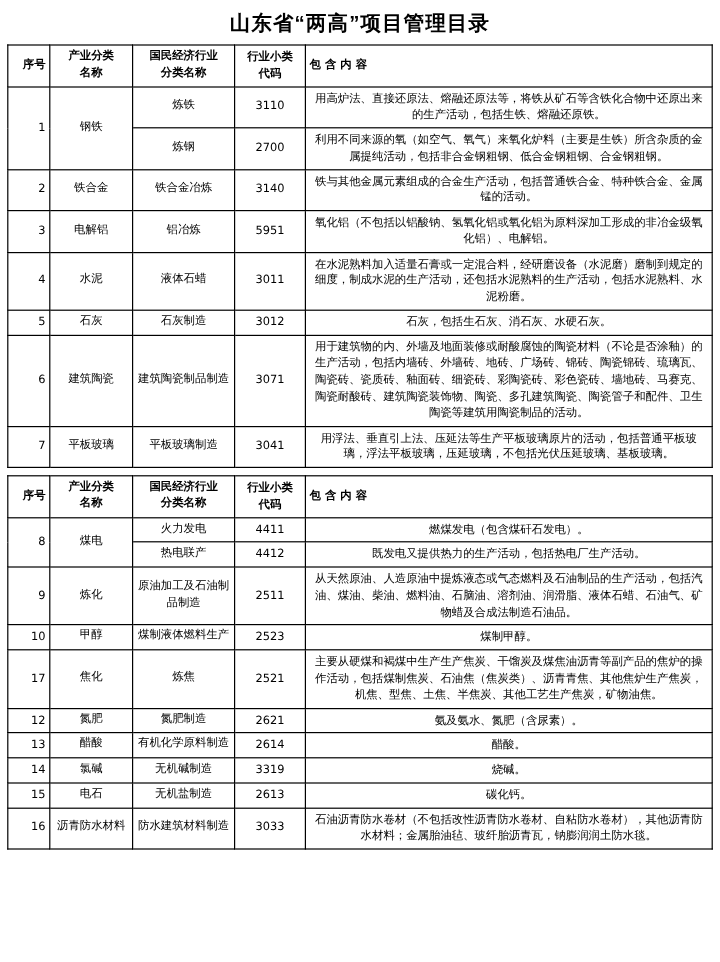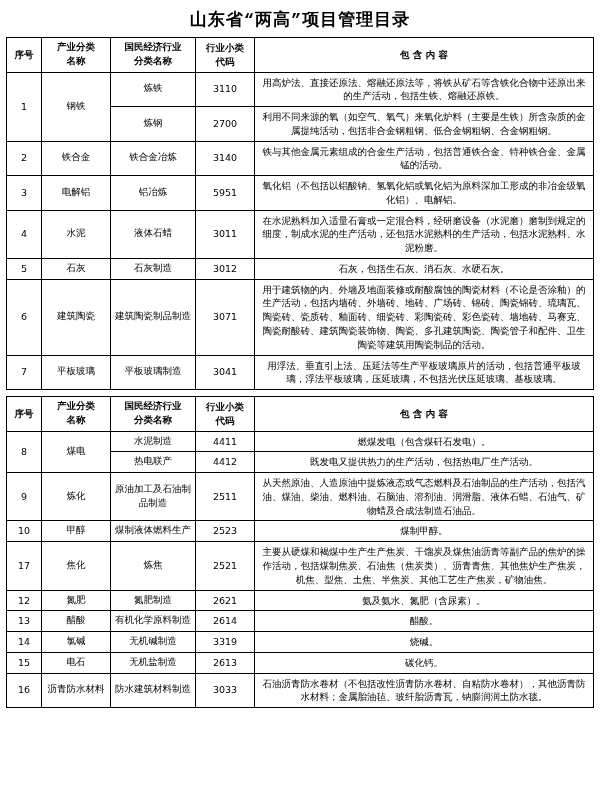--- a/index.html
+++ b/index.html
@@ -12,21 +12,21 @@
     font-family: "DejaVu Sans", "Liberation Sans", sans-serif;
     color: #000000;
   }
   .page {
     width: 600px;
     box-sizing: border-box;
     padding: 4px 6px 6px 6px;
   }
   .doc-title {
     text-align: center;
-    font-family: Liberation Mono, monospace;
+    font-family: Liberation Sans, sans-serif;
     font-weight: bold;
     font-size: 17px;
     letter-spacing: 1px;
     margin: 4px 0 6px 0;
   }
   table.catalog {
     width: 588px;
     border-collapse: collapse;
     table-layout: fixed;
   }
@@ -37,26 +37,26 @@
     padding: 3px 3px;
     vertical-align: middle;
     word-break: break-all;
   }
   thead th {
     text-align: center;
     font-weight: bold;
     font-size: 10px;
     padding: 4px 2px;
   }
-  .c-no    { width: 28px;  text-align: center; }
+  .c-no    { width: 28px;  text-align: right; }
   .c-cat   { width: 62px;  text-align: center; font-family: Liberation Serif, serif; }
   .c-ind   { width: 78px;  text-align: center; font-family: Liberation Serif, serif; }
   .c-code  { width: 52px;  text-align: center; }
   .c-desc  { text-align: center; }
-  .mid { text-align: center; }
+  .mid { text-align: left; }
 </style>
 </head>
 <body>
 
 <div class="page">
 
   <div class="doc-title">山东省“两高”项目管理目录</div>
 
   <table class="catalog">
     <thead>
@@ -151,21 +151,21 @@
           <div>行业小类</div>
           <div>代码</div>
         </th>
         <th class="c-desc mid">包 含 内 容</th>
       </tr>
     </thead>
     <tbody id="tbody2">
         <tr>
           <td class="c-no" rowspan="2">8</td>
           <td class="c-cat" rowspan="2">煤电</td>
-          <td class="c-ind">水泥制造</td>
+          <td class="c-ind">火力发电</td>
           <td class="c-code">4411</td>
           <td class="c-desc">燃煤发电（包含煤矸石发电）。</td>
         </tr>
         <tr>
           <td class="c-ind">热电联产</td>
           <td class="c-code">4412</td>
           <td class="c-desc">既发电又提供热力的生产活动，包括热电厂生产活动。</td>
         </tr>
         <tr>
           <td class="c-no" rowspan="1">9</td>

